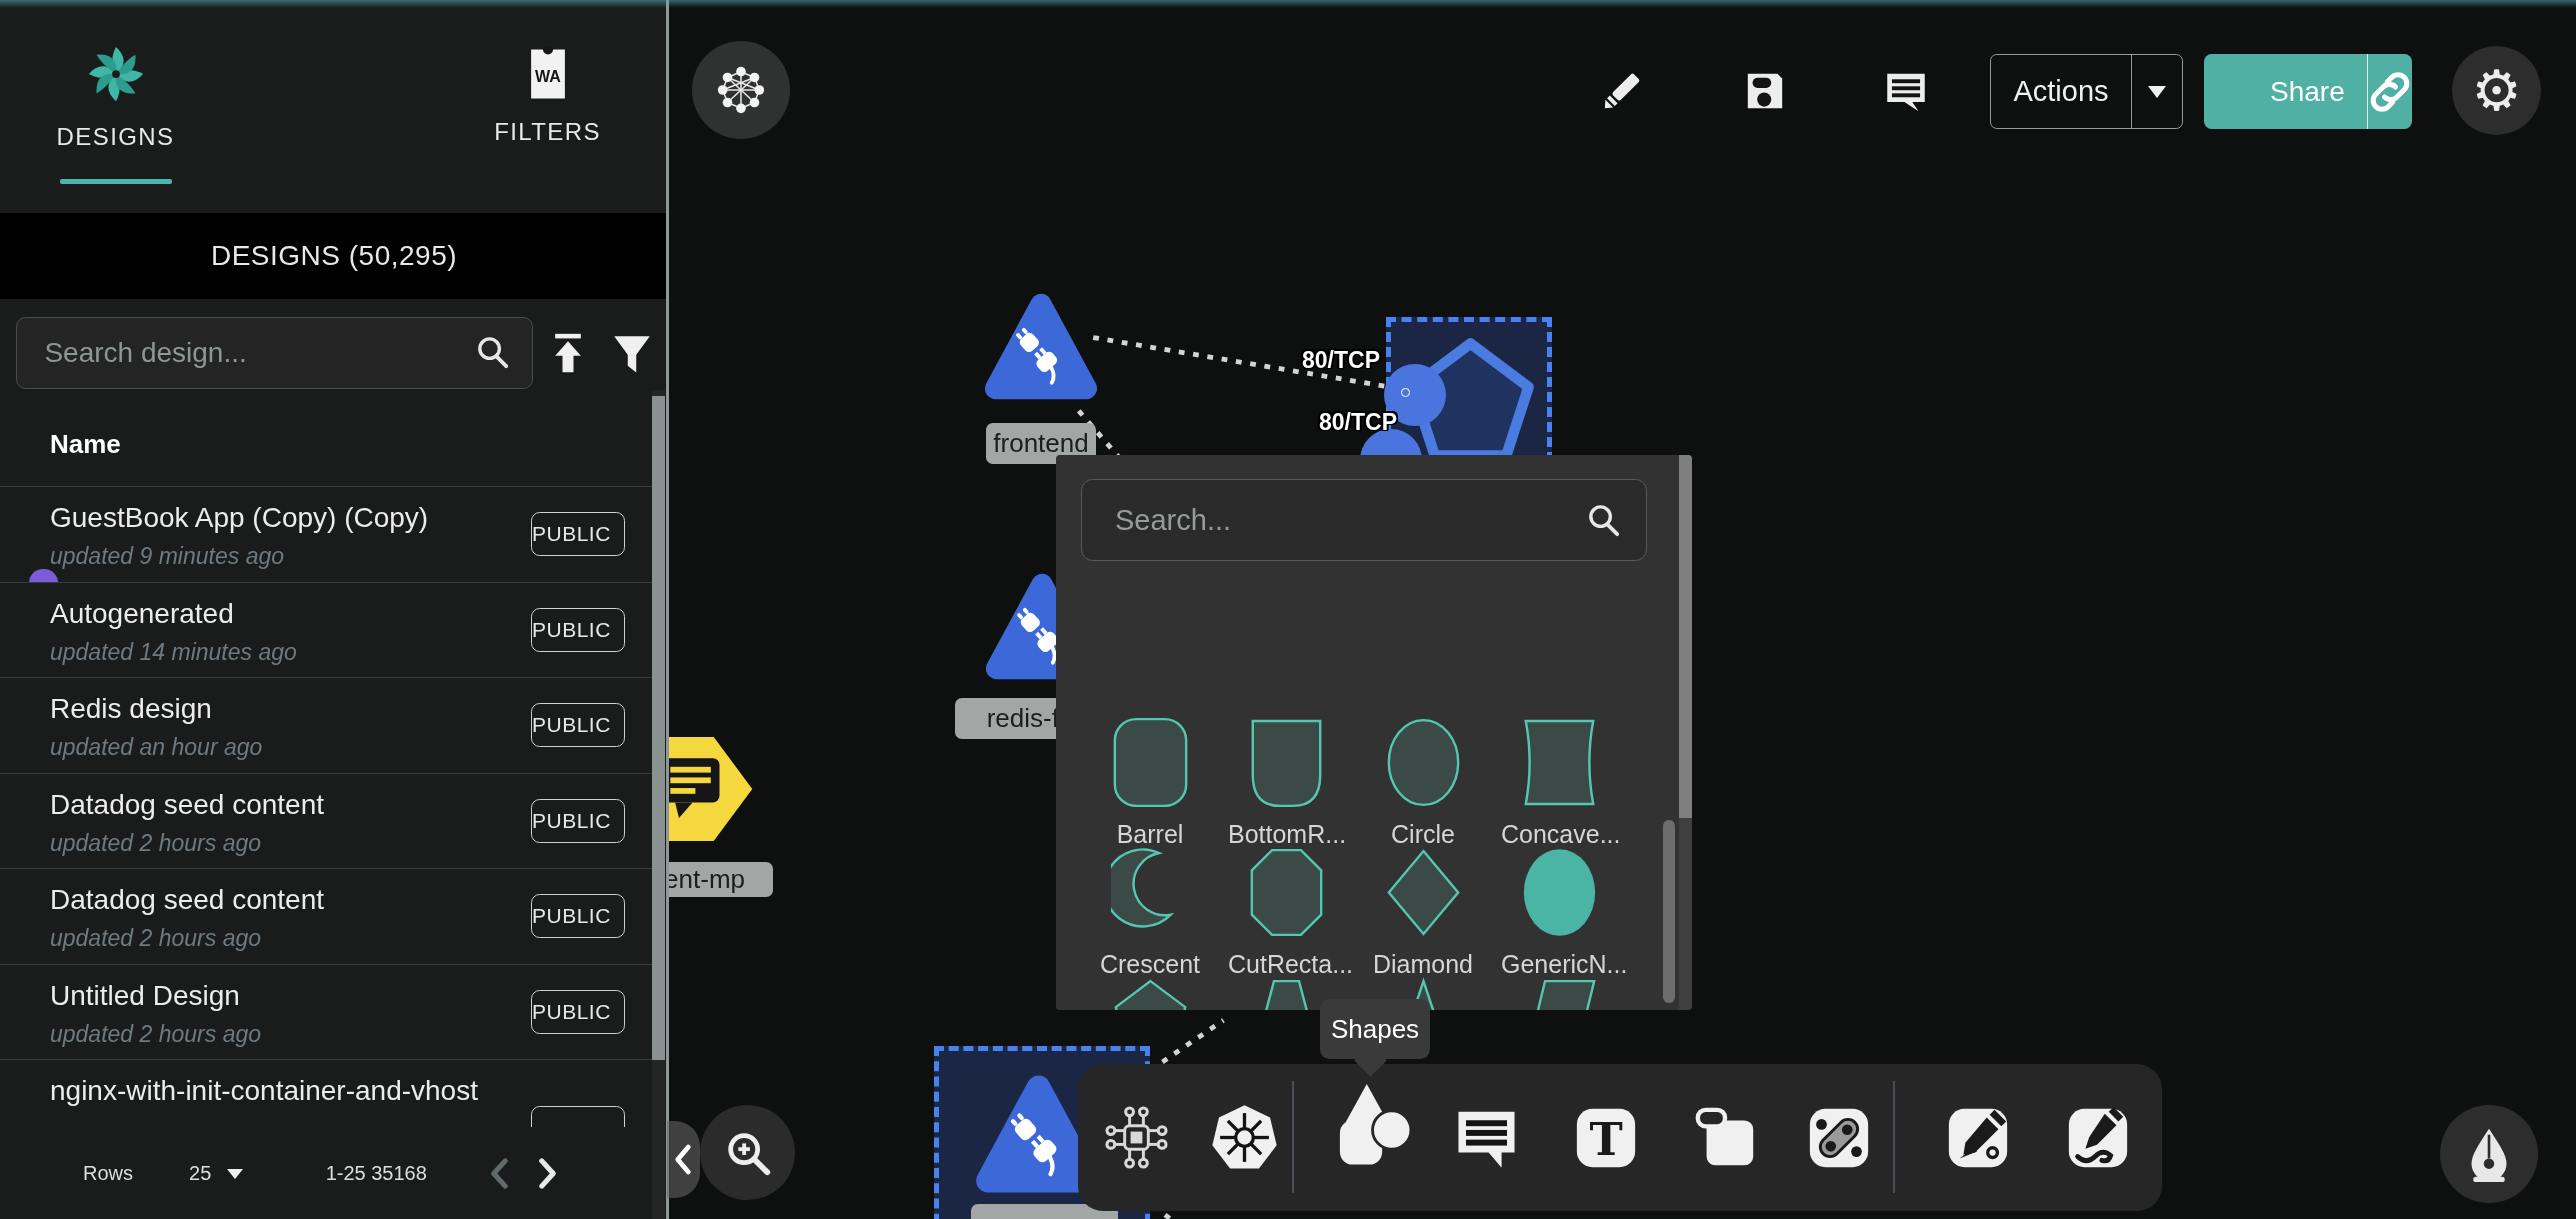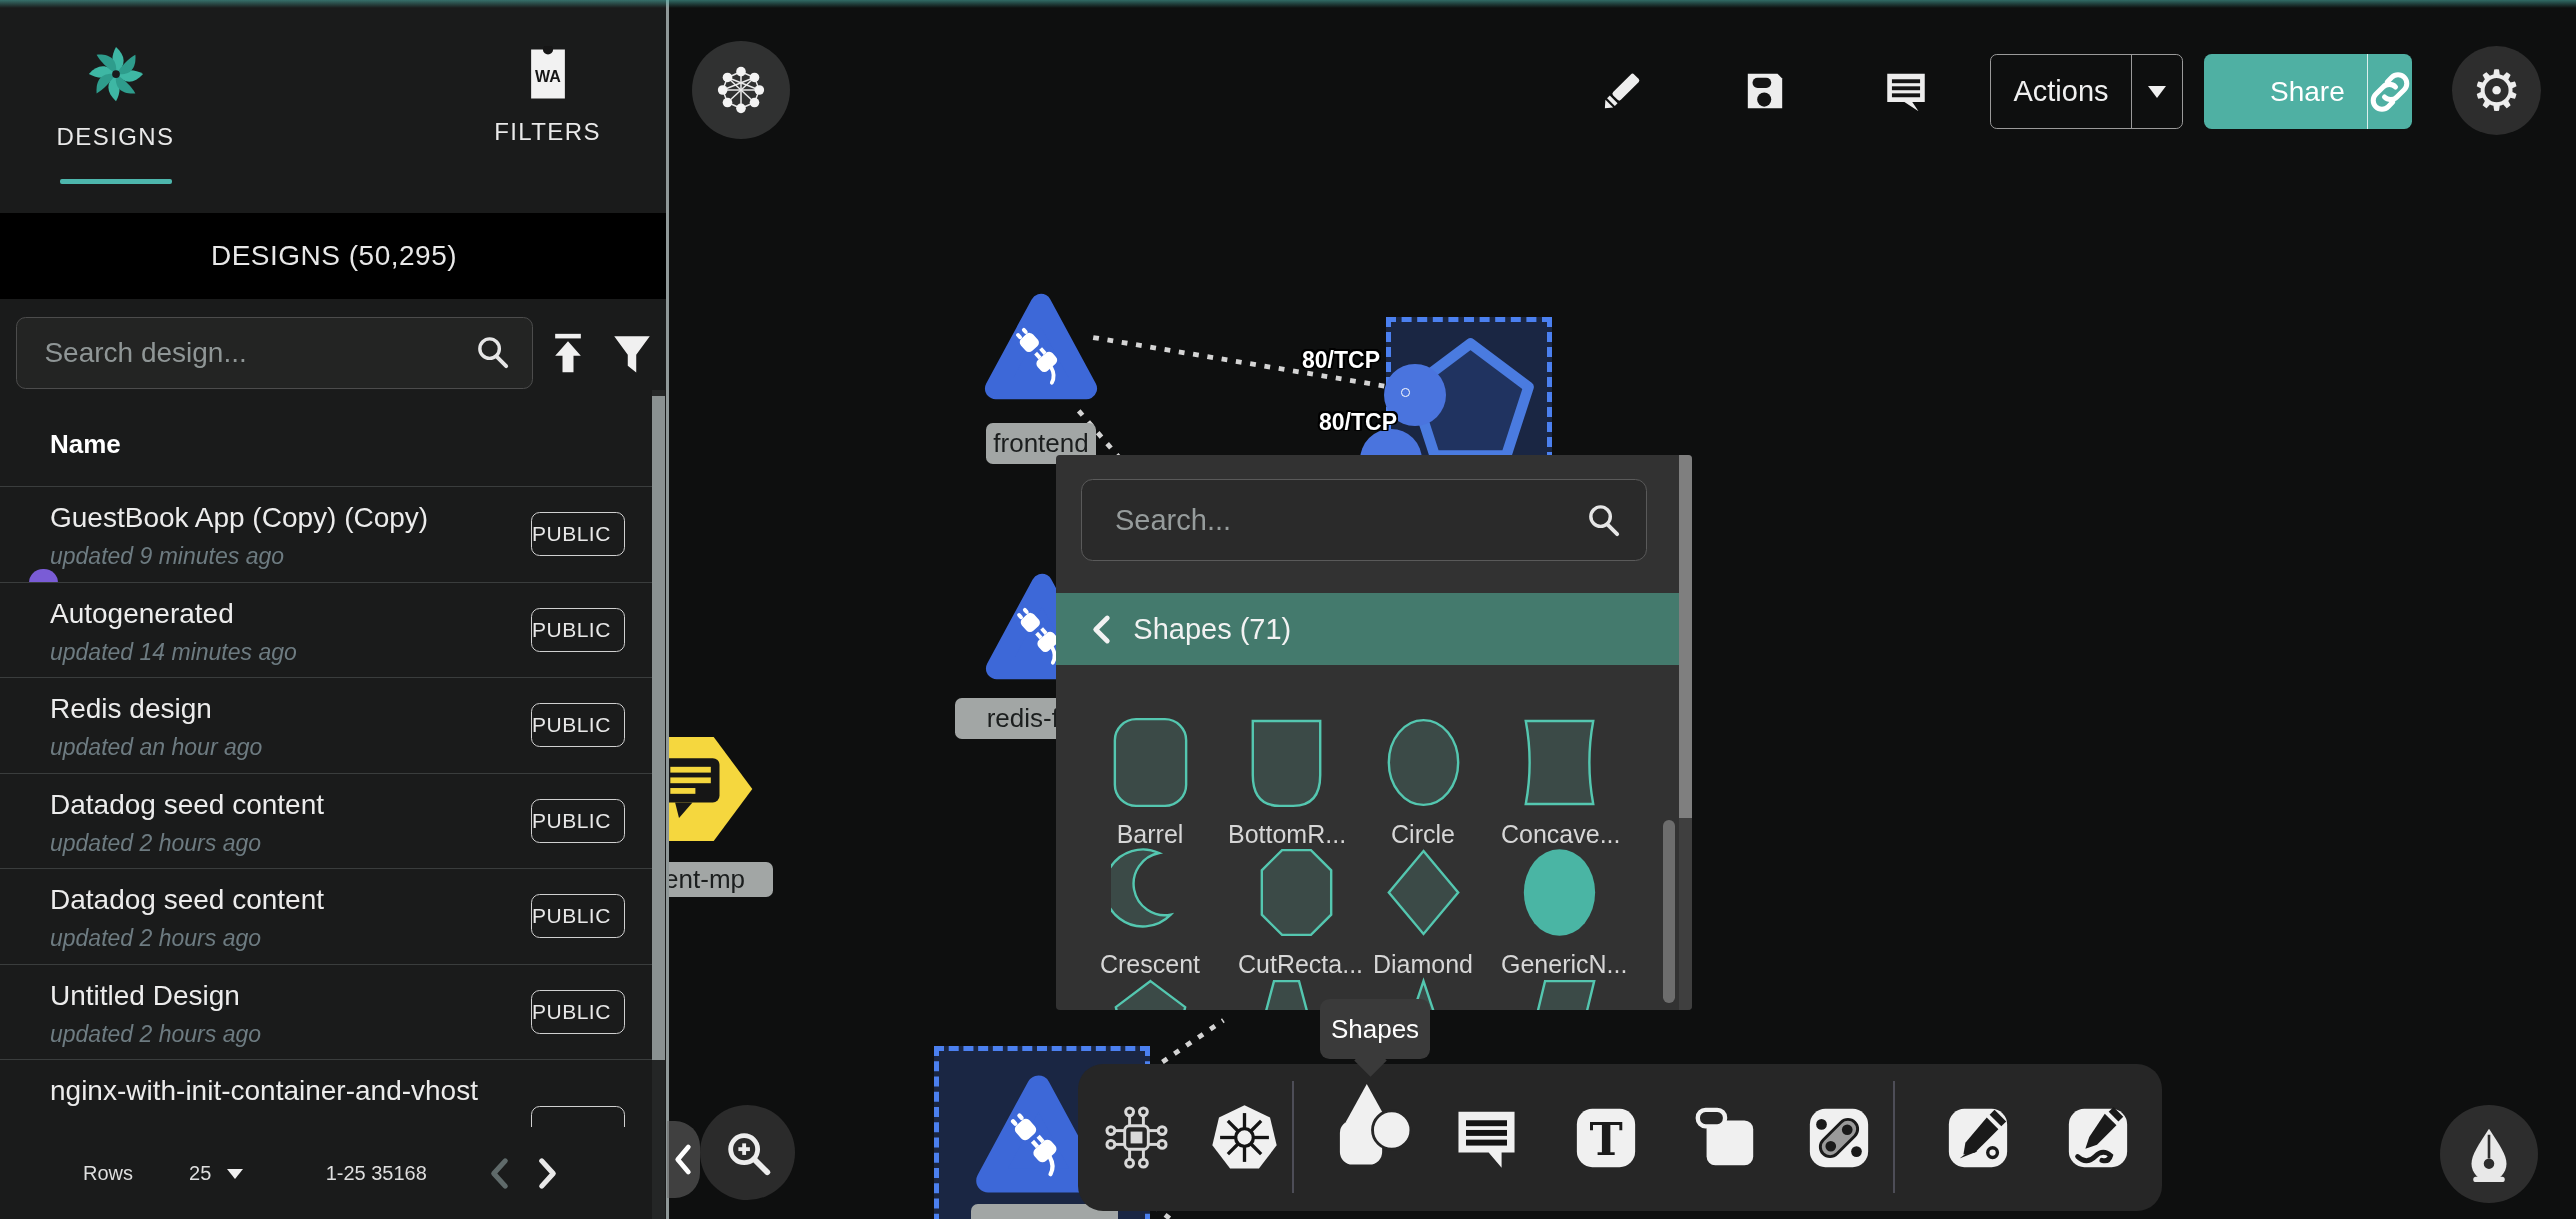--- a/index.html
+++ b/index.html
@@ -230,26 +230,20 @@
   </div>
 
   <div class="abs" id="shapes-panel">
     <div id="shapes-search">
       <input placeholder="Search..." style="">
       <svg width="39" height="39" viewBox="0 0 40 40" style="margin-right:23px;">
         <circle cx="17" cy="16" r="10" fill="none" stroke="#e6e6e6" stroke-width="3.5"></circle>
         <line x1="24" y1="24" x2="34" y2="34" stroke="#e6e6e6" stroke-width="4" stroke-linecap="round"></line>
       </svg>
     </div>
-    <div id="shapes-header">
-      <svg width="25" height="33" viewBox="0 0 26 34" style="margin-left:33px;">
-        <polyline points="19,5 7,17 19,29" fill="none" stroke="#f2f2f2" stroke-width="5" stroke-linecap="round" stroke-linejoin="round"></polyline>
-      </svg>
-      <span style="margin-left:19.3px;">Shapes (71)</span>
-    </div>
 
     <div class="shape-cell" style="left:36px;top:260px;">
       <svg width="79" height="95" viewBox="0 0 82 98">
           <rect x="4" y="4" width="74" height="90" rx="22" fill="#3b4a47" stroke="#54c7b0" stroke-width="2.5"></rect>
         </svg>
       <div class="slabel">Barrel</div>
     </div>
     <div class="shape-cell" style="left:172px;top:260px;">
       <svg width="79" height="95" viewBox="0 0 82 98">
           <path d="M6 6 H76 V62 Q76 94 48 94 H34 Q6 94 6 62 Z" fill="#3b4a47" stroke="#54c7b0" stroke-width="2.5"></path>
@@ -268,21 +262,21 @@
         </svg>
       <div class="slabel">Concave...</div>
     </div>
 
     <div class="shape-cell" style="left:36px;top:390px;">
       <svg width="79" height="95" viewBox="0 0 82 98">
           <path d="M50 8 A40 40 0 1 0 62 72 A30 30 0 1 1 50 8 Z" fill="#3b4a47" stroke="#54c7b0" stroke-width="2.5"></path>
         </svg>
       <div class="slabel">Crescent</div>
     </div>
-    <div class="shape-cell" style="left:172px;top:390px;margin-left:10px;">
+    <div class="shape-cell" style="left:172px;top:390px;">
       <svg width="79" height="95" viewBox="0 0 82 98">
           <path d="M26 5 H56 L77 26 V72 L56 93 H26 L5 72 V26 Z" fill="#3b4a47" stroke="#54c7b0" stroke-width="2.5"></path>
         </svg>
       <div class="slabel">CutRecta...</div>
     </div>
     <div class="shape-cell" style="left:309px;top:390px;">
       <svg width="79" height="95" viewBox="0 0 82 98">
           <path d="M41 6 L77 49 L41 92 L5 49 Z" fill="#3b4a47" stroke="#54c7b0" stroke-width="2.5"></path>
         </svg>
       <div class="slabel">Diamond</div>

